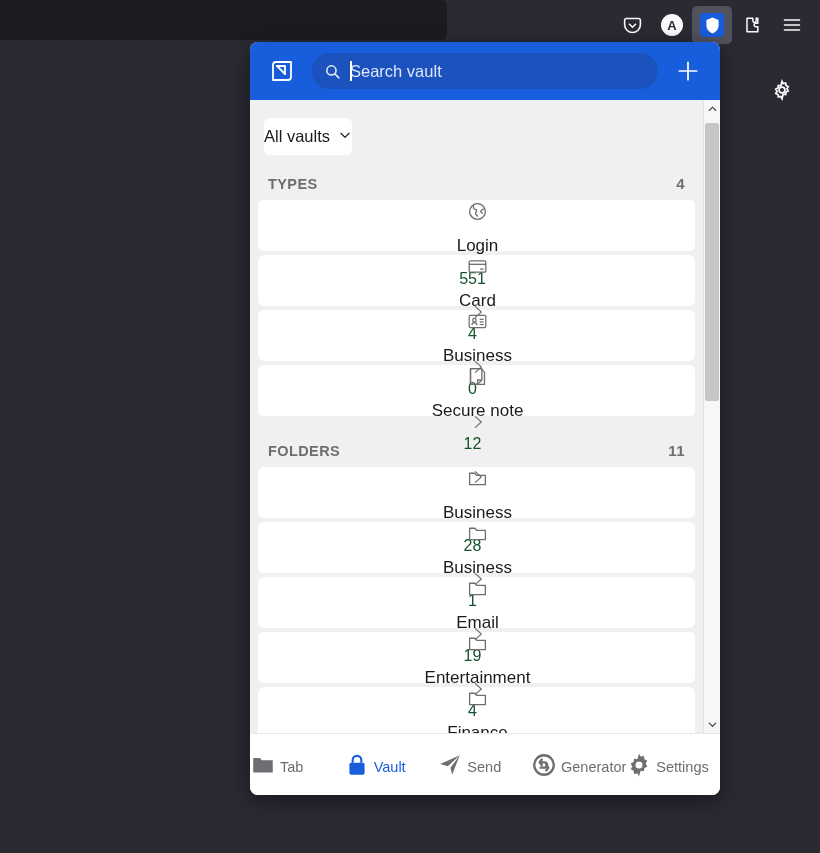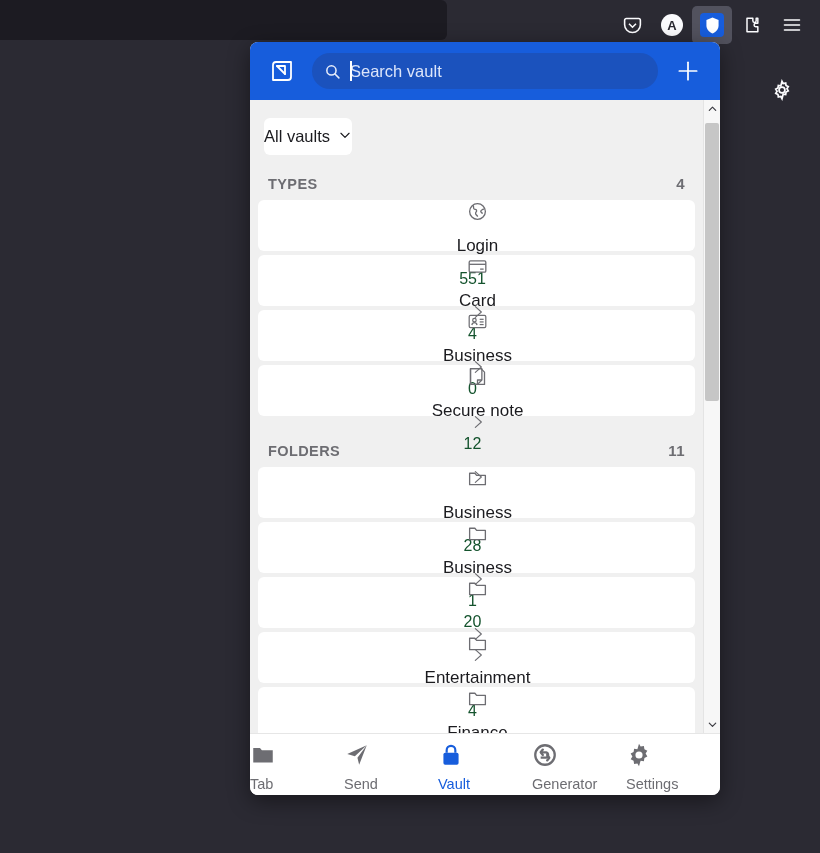--- a/index.html
+++ b/index.html
@@ -119,21 +119,21 @@
   .sb-thumb {
     position: absolute; left: 1px; top: 6px; width: 14px; height: 278px;
     background: #c6c6c6; border-radius: 2px;
   }
 
   .pop-footer {
     flex: 0 0 62px; background: #ffffff; display: flex; align-items: center;
     border-top: 1px solid #e6e6e6;
   }
   .nav-item {
-    flex: 1 1 0; display: flex; flex-direction: column; align-items: flex-start;
+    flex: 1 1 0; display: flex; align-items: center;
     gap: 4px; color: #6d6d72; cursor: pointer; padding-top: 4px;
   }
   .nav-item .nav-label { font-size: 14.5px; }
   .nav-item.active { color: #175ddc; }
 </style>
 </head>
 <body>
 
 <div class="page">
 
@@ -331,21 +331,22 @@
               </svg>
           </span>
         </div>
 
         <div class="row">
           <span class="row-icon">
             <svg width="21" height="21" viewBox="0 0 24 24" fill="none" stroke="currentColor" stroke-width="1.5" stroke-linejoin="round">
                 <path d="M3 6h6l2 2.5h10V19H3z"></path>
               </svg>
           </span>
-          <span class="row-count">20</span>
+          <span class="row-label">Email</span>
+          <span class="row-count">19</span>
           <span class="row-chevron">
             <svg width="16" height="20" viewBox="0 0 24 24" fill="none" stroke="currentColor" stroke-width="1.7" stroke-linecap="round" stroke-linejoin="round">
                 <polyline points="8,4 17,12 8,20"></polyline>
               </svg>
           </span>
         </div>
 
         <div class="row">
           <span class="row-icon">
             <svg width="21" height="21" viewBox="0 0 24 24" fill="none" stroke="currentColor" stroke-width="1.5" stroke-linejoin="round">
@@ -396,37 +397,37 @@
     </div>
 
     <div class="pop-footer">
       <div class="nav-item">
         <span>
           <svg width="26" height="26" viewBox="0 0 24 24" fill="currentColor">
               <path d="M3 5.5h6.2l1.8 2.2H21V19H3z"></path>
             </svg>
         </span>
         <span class="nav-label">Tab</span>
-      </div>
-      <div class="nav-item">
-        <span>
-          <svg width="26" height="26" viewBox="0 0 24 24" fill="currentColor">
-              <path d="M21 3 3 11l7 2.2L21 3 12.4 14.6 14 21z"></path>
-            </svg>
-        </span>
-        <span class="nav-label">Send</span>
       </div>
       <div class="nav-item active">
         <span>
           <svg width="26" height="26" viewBox="0 0 24 24" fill="currentColor">
             <rect x="5" y="10" width="14" height="11" rx="1.6"></rect>
             <path d="M8 10V7.5a4 4 0 0 1 8 0V10" fill="none" stroke="currentColor" stroke-width="2"></path>
           </svg>
         </span>
         <span class="nav-label">Vault</span>
+      </div>
+      <div class="nav-item">
+        <span>
+          <svg width="26" height="26" viewBox="0 0 24 24" fill="currentColor">
+              <path d="M21 3 3 11l7 2.2L21 3 12.4 14.6 14 21z"></path>
+            </svg>
+        </span>
+        <span class="nav-label">Send</span>
       </div>
       <div class="nav-item">
         <span>
           <svg width="26" height="26" viewBox="0 0 24 24" fill="none" stroke="currentColor" stroke-width="2.1">
             <circle cx="12" cy="12" r="9"></circle>
             <path d="M8 9.5h5a2.6 2.6 0 0 1 0 5H8"></path>
             <polyline points="10,7 8,9.5 10,12" stroke-linecap="round" stroke-linejoin="round" fill="none"></polyline>
             <polyline points="14,12 16,14.5 14,17" stroke-linecap="round" stroke-linejoin="round" fill="none"></polyline>
           </svg>
         </span>

